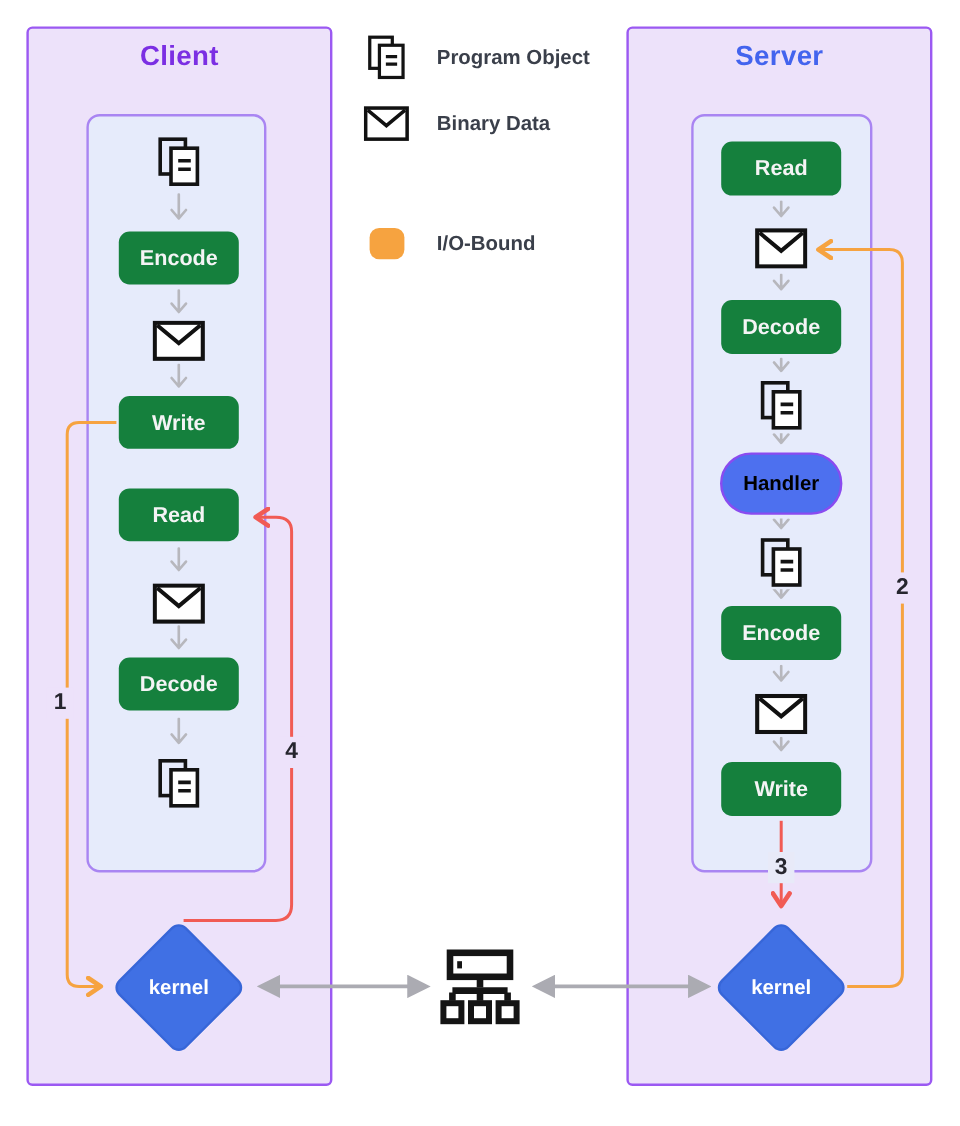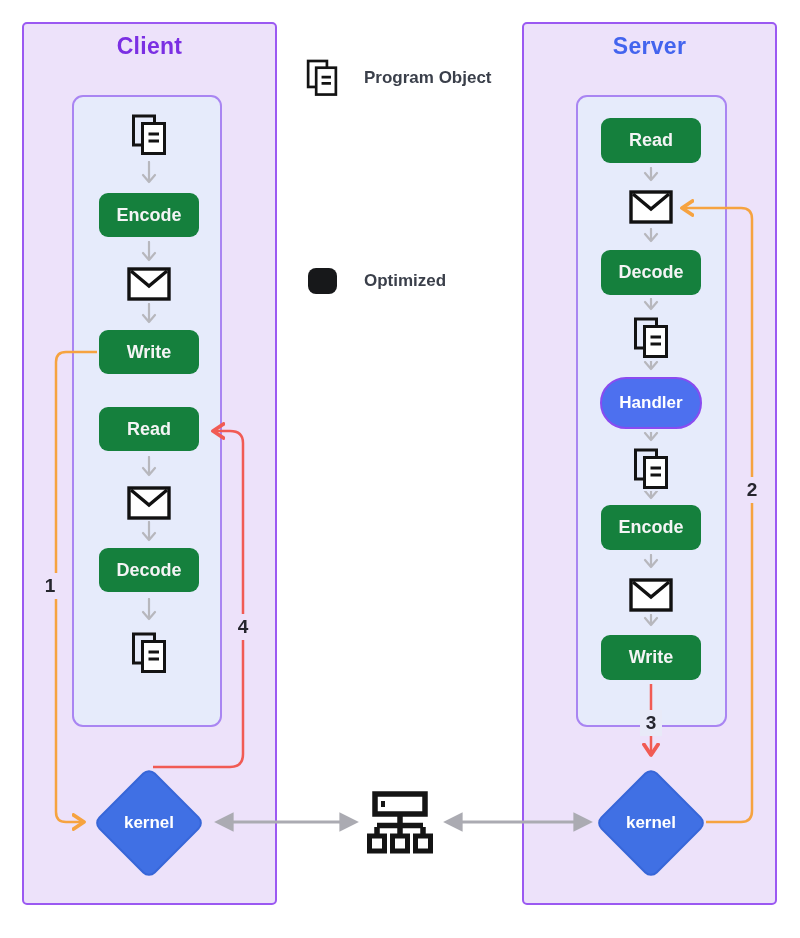--- a/index.html
+++ b/index.html
@@ -19,39 +19,39 @@
          border-radius:11px;box-sizing:border-box;}
   .inner.client{left:72px;width:150px;height:632px;}
   .inner.server{left:576px;width:151px;height:632px;}
 
   
   .proc{position:absolute;width:100px;height:44px;background:#15803d;border-radius:9px;
         color:#F4F4F5;font-weight:bold;font-size:18px;display:flex;align-items:center;
         justify-content:center;box-sizing:border-box;}
   .proc.s{height:45px;}
   .handler{position:absolute;left:600px;top:377px;width:102px;height:52px;background:#4D70EF;
-           border:2.5px solid #8A4BF0;border-radius:27px;color:#ffffff;font-weight:bold;
+           border:2.5px solid #8A4BF0;border-radius:27px;color:#000000;font-weight:bold;
            font-size:17px;display:flex;align-items:center;justify-content:center;box-sizing:border-box;}
   .icon{position:absolute;}
 
   
   .kernel{position:absolute;width:80px;height:80px;transform:rotate(45deg);
           background:#4070E4;border:2px solid #3766D8;border-radius:9px;box-sizing:border-box;}
   .kernel span{position:absolute;left:0;top:0;right:0;bottom:0;display:flex;align-items:center;
                justify-content:center;transform:rotate(-45deg);color:#ffffff;
                font-weight:bold;font-size:17px;}
 
   
   .num{position:absolute;width:22px;height:26px;display:flex;align-items:center;
        justify-content:center;font-weight:bold;font-size:19px;color:#26262E;
        background:#EDE2FA;z-index:5;}
   .num.on-inner{background:#E8EAF8;}
 
   
-  .legend-row{position:absolute;left:302px;display:flex;align-items:center;height:34px;margin-top:30px;}
+  .legend-row{position:absolute;left:302px;display:flex;align-items:center;height:34px;}
   .legend-icon{width:40px;display:flex;justify-content:center;align-items:center;}
   .legend-label{margin-left:22px;font-size:17px;font-weight:bold;color:#3A3F4A;}
   .swatch{width:29px;height:26px;border-radius:8px;}
   .sw-blue{background:#4A7CF0}
   .sw-orange{background:#F6A340}
   .sw-black{background:#17181A}
 
   svg.overlay{position:absolute;left:0;top:0;z-index:3;pointer-events:none;}
   .node-layer{position:absolute;left:0;top:0;width:800px;height:938px;z-index:4;}
 </style>
@@ -192,25 +192,34 @@
     <div class="legend-row" style="top:31px">
       <div class="legend-icon">
         <svg width="34" height="38" viewBox="0 0 38 42">
           <rect x="3.5" y="2" width="21" height="29" fill="#fff" stroke="#131313" stroke-width="3"></rect>
           <rect x="12.5" y="9.5" width="22" height="30" fill="#fff" stroke="#131313" stroke-width="3"></rect>
           <path d="M18.5,20 L29,20 M18.5,27 L29,27" stroke="#131313" stroke-width="3"></path>
         </svg>
       </div>
       <div class="legend-label">Program Object</div>
     </div>
-    <div class="legend-row" style="top:234px">
+    <div class="legend-row" style="top:86px">
       <div class="legend-icon">
-          <div class="swatch sw-black"></div>
+        <svg width="38" height="30" viewBox="0 0 44 34">
+          <rect x="2" y="2" width="40" height="30" fill="#fff" stroke="#111" stroke-width="3.4"></rect>
+          <path d="M4,4 L22,19 L40,4" fill="none" stroke="#111" stroke-width="3.4"></path>
+        </svg>
+      </div>
+      <div class="legend-label">Binary Data</div>
+    </div>
+    <div class="legend-row" style="top:186px">
+      <div class="legend-icon">
+          <div class="swatch sw-orange"></div>
         </div>
-      <div class="legend-label">Optimized</div>
+      <div class="legend-label">I/O-Bound</div>
     </div>
 
     <svg class="icon" style="left:366px;top:786px" width="68" height="72" viewBox="0 0 68 72">
       <rect x="9" y="8" width="50" height="20" fill="#fff" stroke="#141414" stroke-width="5.5"></rect>
       <rect x="15" y="15" width="4" height="6" fill="#141414"></rect>
       <path d="M34,30 L34,37" stroke="#141414" stroke-width="5.5"></path>
       <path d="M11,39.5 L57,39.5" stroke="#141414" stroke-width="5.5"></path>
       <path d="M11,41 L11,48 M34,41 L34,48 M57,41 L57,48" stroke="#141414" stroke-width="5.5"></path>
       <rect x="3.5" y="50" width="15" height="15" fill="#fff" stroke="#141414" stroke-width="5"></rect>
       <rect x="26.5" y="50" width="15" height="15" fill="#fff" stroke="#141414" stroke-width="5"></rect>

